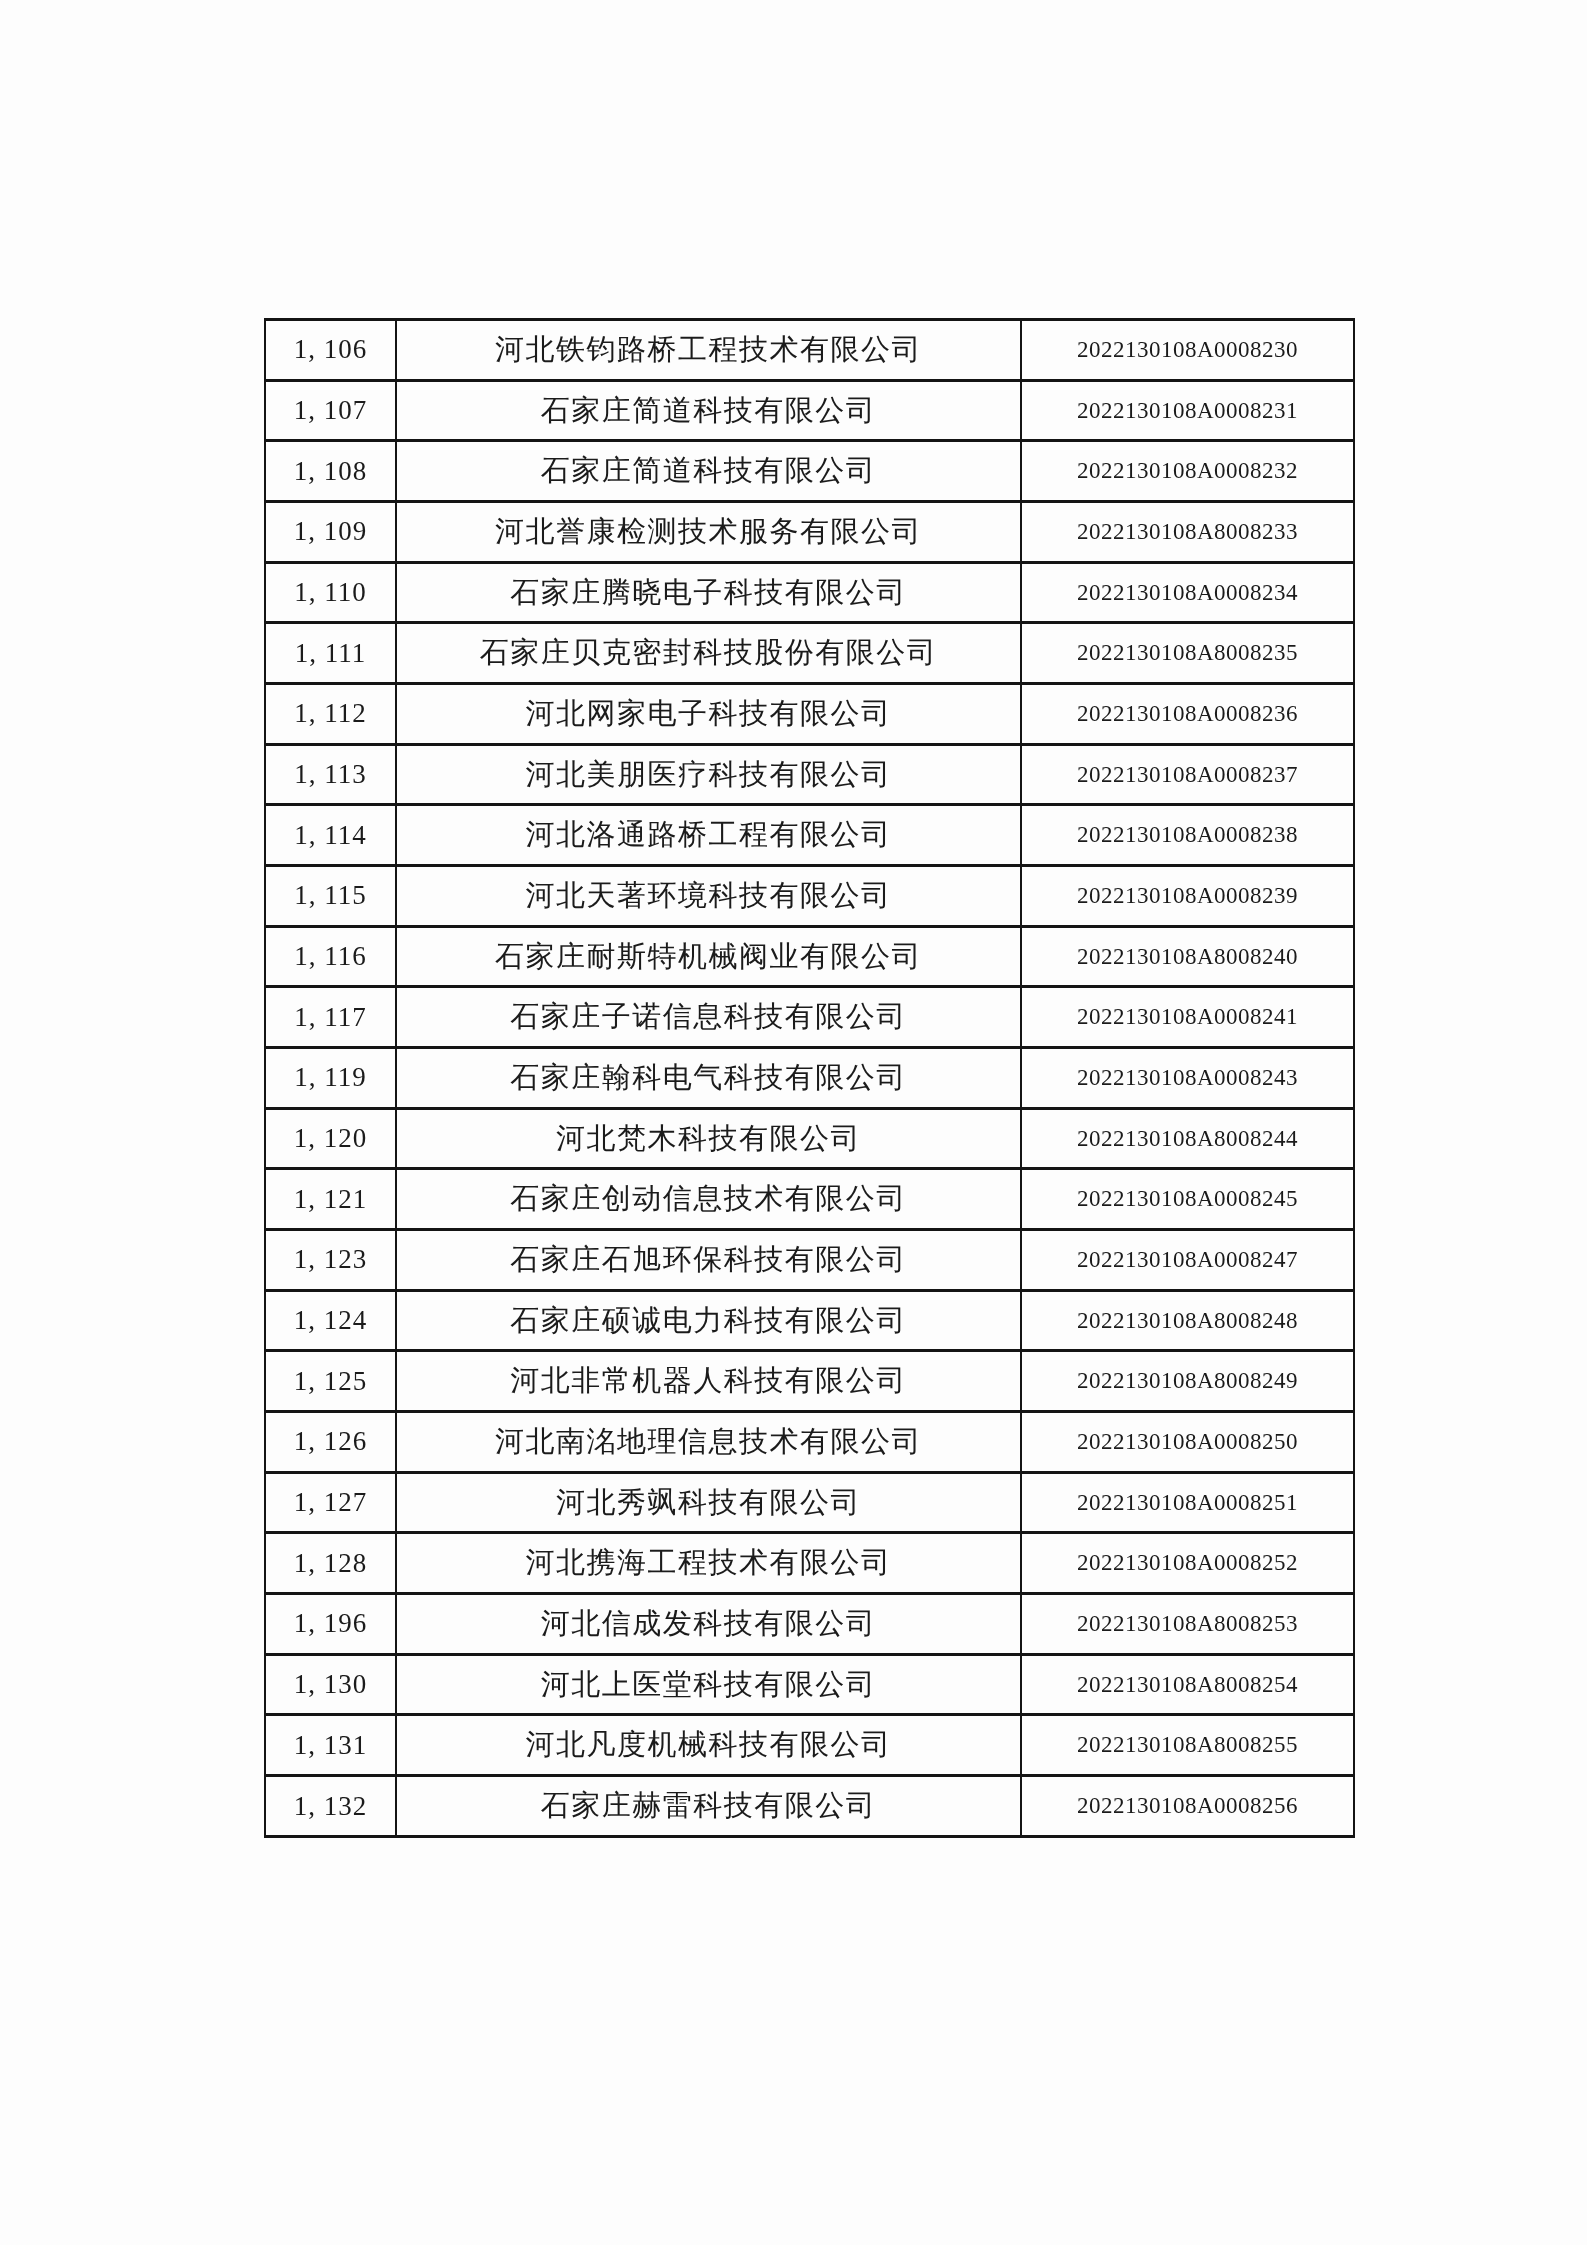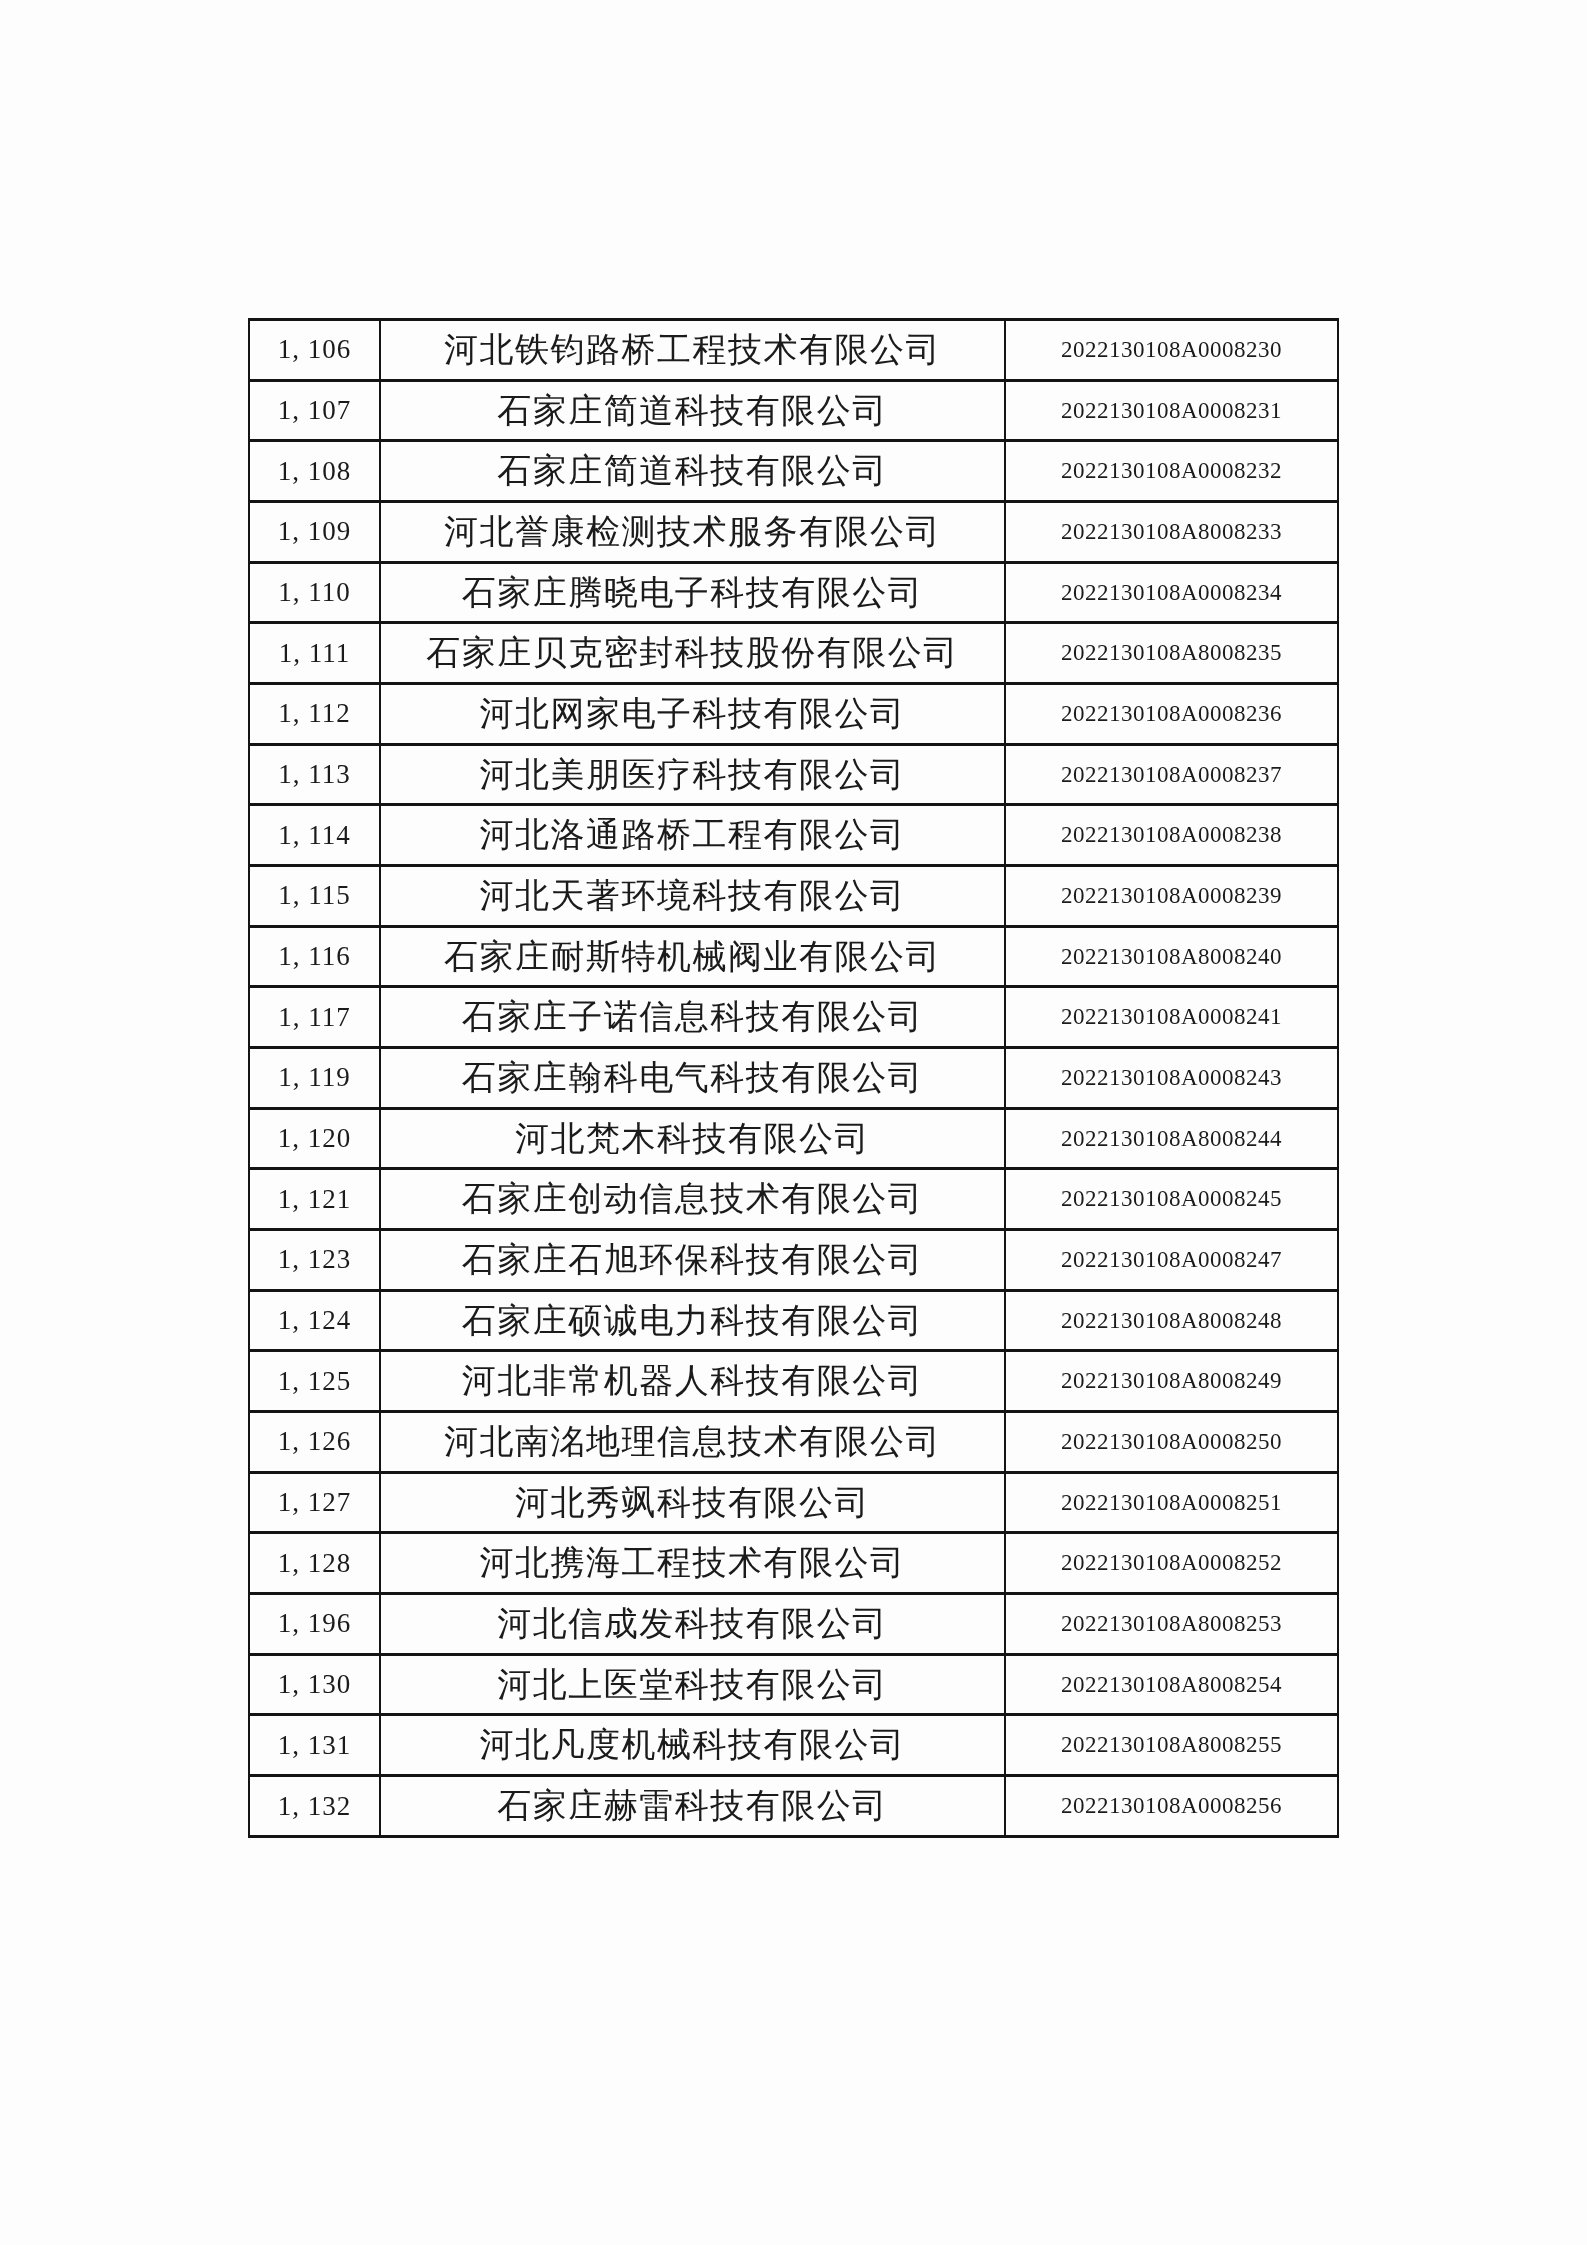--- a/index.html
+++ b/index.html
@@ -12,21 +12,21 @@
     width: 1587px;
     height: 2245px;
     margin: 0 auto;
     background: #fdfdfd;
     font-family: "Liberation Serif", "DejaVu Serif", serif;
     color: #1b1b1b;
     overflow: hidden;
   }
   table.registry {
     position: absolute;
-    left: 248px;
+    left: 264px;
     top: 318px;
     width: 1089px;
     height: 1520px;
     border-collapse: collapse;
     table-layout: fixed;
   }
   table.registry td {
     border-left: 2px solid #141414;
     border-right: 2px solid #141414;
     border-top: 3px solid #141414;
@@ -35,21 +35,21 @@
     vertical-align: middle;
     padding: 0;
     overflow: hidden;
     white-space: nowrap;
   }
   .cell-index {
     font-size: 27px;
     letter-spacing: 1px;
   }
   .cell-company {
-    font-size: 34px;
+    font-size: 29px;
     letter-spacing: 1.5px;
     font-family: Liberation Mono, monospace;
   }
   .cell-reg_no {
     font-size: 23px;
     letter-spacing: 0.5px;
   }
 </style>
 </head>
 <body>

